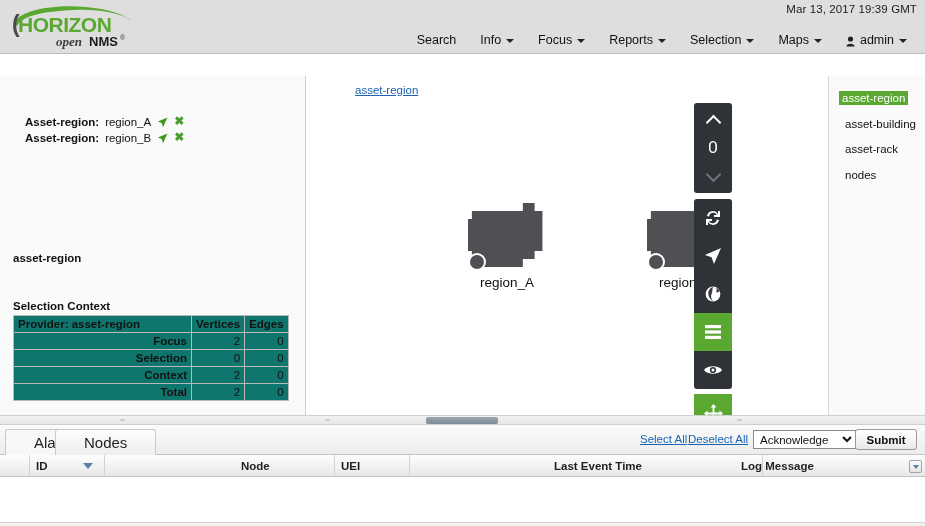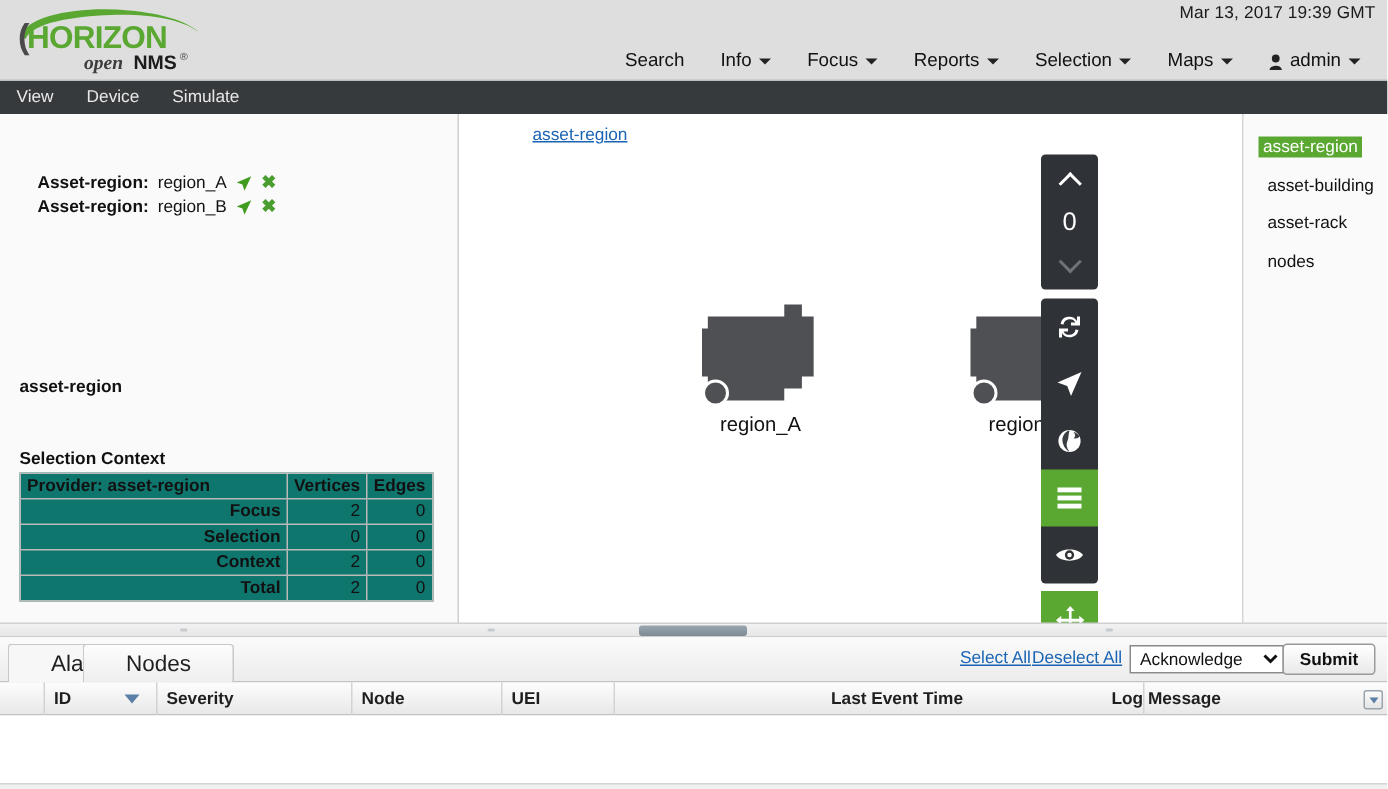--- a/index.html
+++ b/index.html
@@ -321,25 +321,20 @@
               <circle cx="4.5" cy="3" r="2.6" fill="#222"></circle>
               <path d="M0.4 10.6 C0.6 6.8 8.4 6.8 8.6 10.6 Z" fill="#222"></path>
             </svg>
         </span>
         <span>admin</span>
         <span class="caret"></span>
       </div>
     </div>
   </div>
 
-  <div class="menubar">
-    <div class="mi">View</div>
-    <div class="mi">Device</div>
-    <div class="mi">Simulate</div>
-  </div>
 
   <div class="main">
 
     <div class="leftpanel">
 
       <div class="asset-row" style="top:40px;">
         <span class="lbl-bold">Asset-region:</span>
         <span>region_A</span>
         <span class="icon-locate">
           <svg width="11" height="11" viewBox="0 0 11 11">
@@ -510,21 +505,20 @@
         <option>Clear</option>
       </select>
 
       <button class="submit-btn">Submit</button>
     </div>
 
     <div class="gridhdr">
       <div class="gh-cell" style="left:0px; width:30px;"></div>
       <div class="gh-cell" style="left:30px; width:75px;">ID</div>
       <div class="sort-arrow"></div>
-      <div class="gh-cell" style="left:105px; width:130px;">Severity</div>
       <div class="gh-cell" style="left:235px; width:100px;">Node</div>
       <div class="gh-cell" style="left:335px; width:75px;">UEI</div>
       <div class="gh-cell" style="left:524px; width:215px;margin-left:24px;">Last Event Time</div>
       <div class="gh-cell" style="left:735px; width:190px; border-right:none;">Log Message</div>
       <div class="gh-menu">
           <i></i>
         </div>
     </div>
 
     <div class="gridbody"></div>

